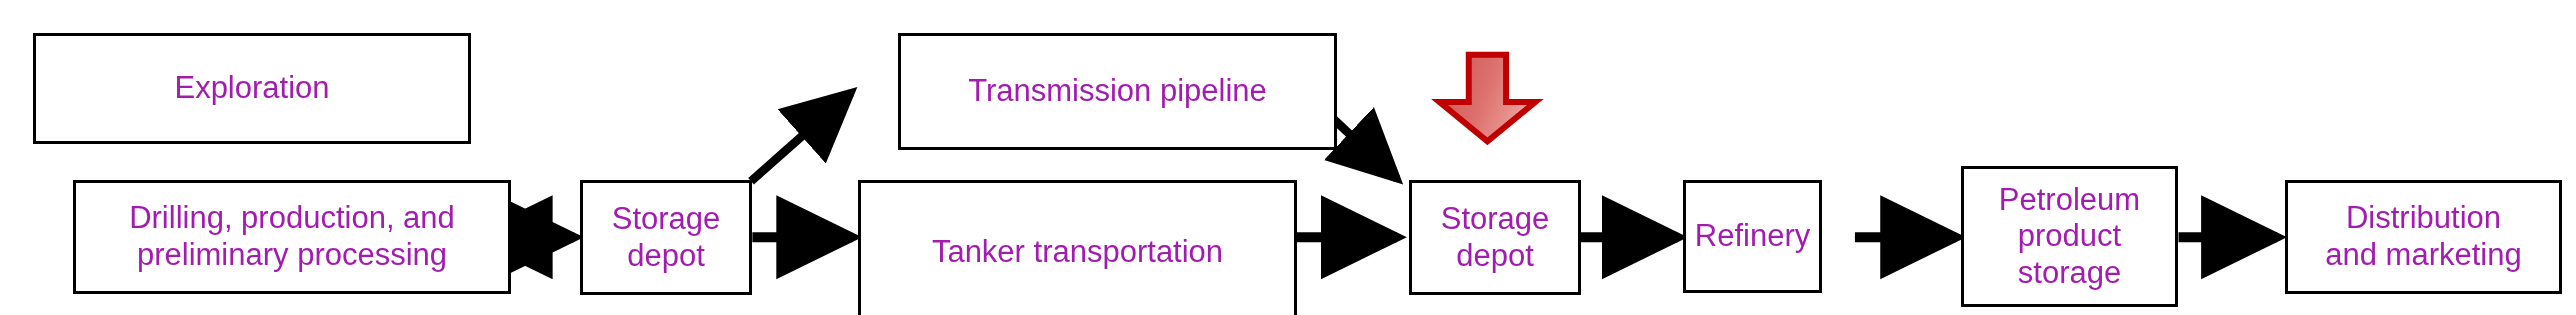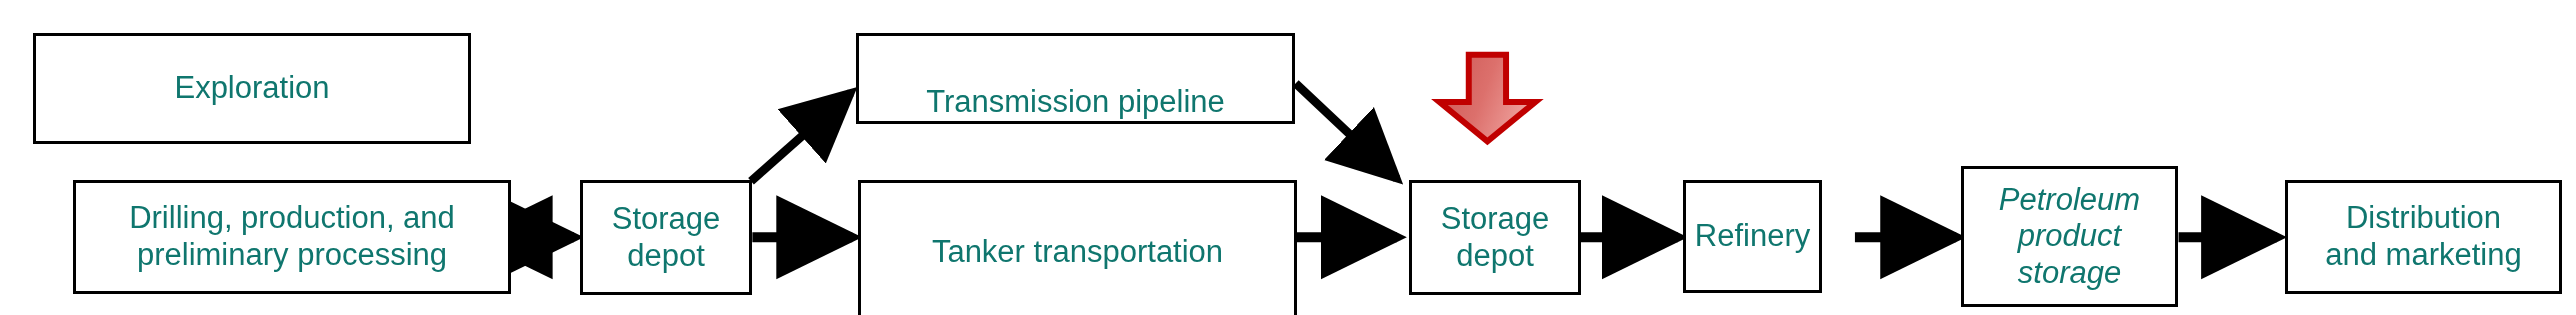--- a/index.html
+++ b/index.html
@@ -19,21 +19,21 @@
   }
   .node {
     position: absolute;
     box-sizing: border-box;
     border: 3.3px solid #000000;
     background: #ffffff;
     display: flex;
     align-items: center;
     justify-content: center;
     text-align: center;
-    color: #0f766e;
+    color: #a21caf;
     font-size: 31px;
     line-height: 1.18;
     font-family: "Liberation Sans", sans-serif;
     z-index: 3;
   }
   .node .label {
     display: block;
     padding: 0 6.7px;
     white-space: pre-line;
   }
@@ -120,38 +120,38 @@
   <div class="node" style="left:33px; top:180px; width:438px; height:114px;margin-left:40px;">
     <span class="label">Drilling, production, and
 preliminary processing</span>
   </div>
 
   <div class="node" style="left:580px; top:180px; width:172px; height:115px;">
     <span class="label">Storage
 depot</span>
   </div>
 
-  <div class="node" style="left:856px; top:33px; width:439px; height:91px;align-items:flex-end;">
+  <div class="node" style="left:898px; top:33px; width:439px; height:117px;">
     <span class="label">Transmission pipeline</span>
   </div>
 
   <div class="node" style="left:858px; top:180px; width:439px; height:144px;">
     <span class="label">Tanker transportation</span>
   </div>
 
   <div class="node" style="left:1409px; top:180px; width:172px; height:115px;">
     <span class="label">Storage
 depot</span>
   </div>
 
   <div class="node" style="left:1683px; top:180px; width:139px; height:113px;">
     <span class="label">Refinery</span>
   </div>
 
-  <div class="node" style="left:1961px; top:166px; width:217px; height:141px;font-style:italic;">
+  <div class="node" style="left:1961px; top:166px; width:217px; height:141px;">
     <span class="label">Petroleum
 product
 storage</span>
   </div>
 
   <div class="node" style="left:2285px; top:180px; width:277px; height:114px;">
     <span class="label">Distribution
 and marketing</span>
   </div>
 

